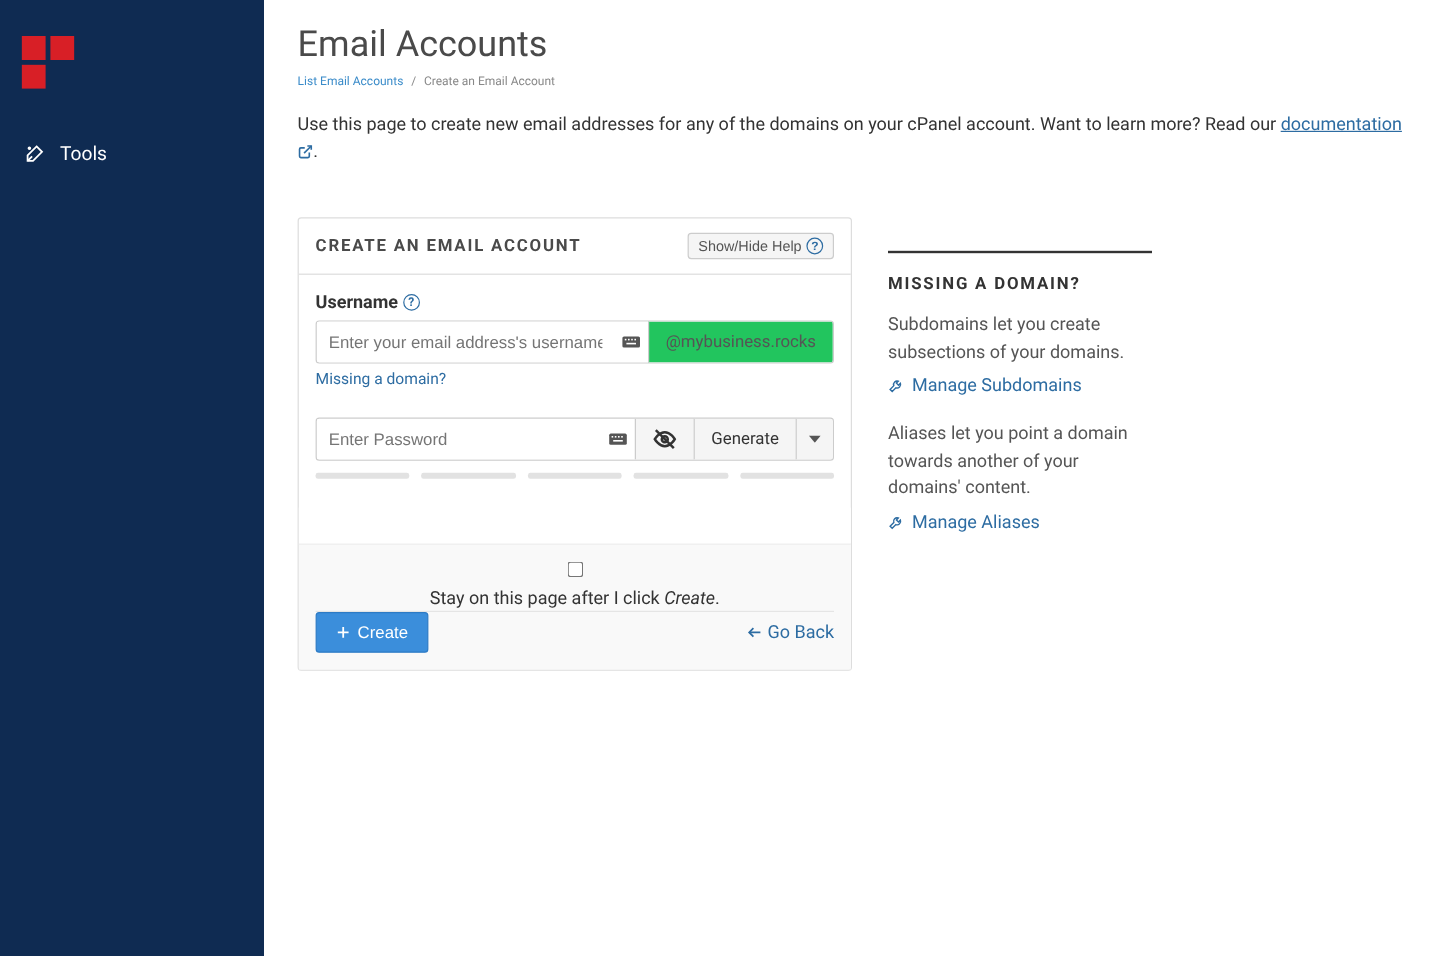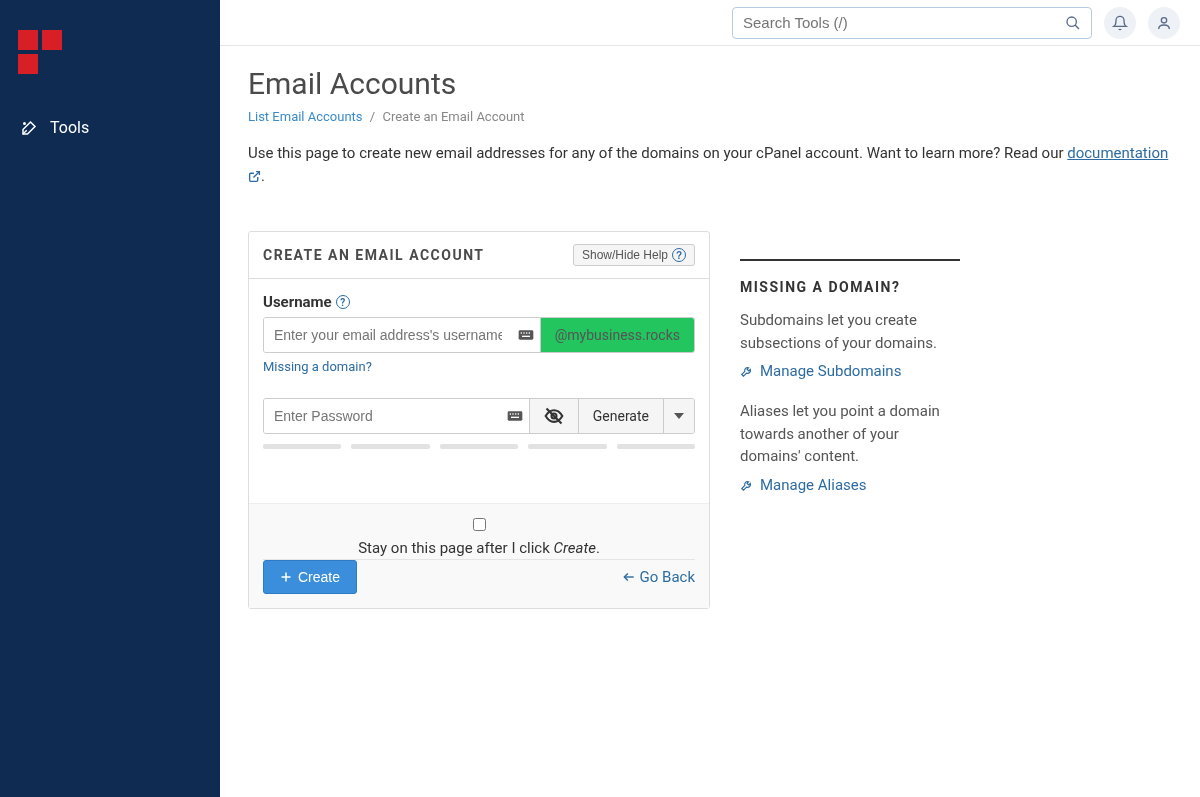--- a/index.html
+++ b/index.html
@@ -16,21 +16,21 @@
 .sidebar-item { display: flex; align-items: center; padding: 14px 20px; color: #fff; cursor: pointer; font-size: 16px; gap: 12px; }
 .main { flex: 1; display: flex; flex-direction: column; }
 .topbar { display: flex; align-items: center; justify-content: flex-end; padding: 6px 20px; border-bottom: 1px solid #e5e5e5; gap: 12px; height: 46px; }
 .search-box { display: flex; align-items: center; border: 1px solid #b5cce3; border-radius: 4px; width: 360px; height: 32px; padding: 0 10px; }
 .search-box input { border: none; outline: none; flex: 1; font-size: 15px; color: #666; }
 .icon-btn { width: 32px; height: 32px; border-radius: 50%; background: #eef1f6; display: flex; align-items: center; justify-content: center; cursor: pointer; color: #5a6b8a; }
 .content { padding: 20px 28px; display: flex; gap: 30px; }
 .left-col { width: 462px; }
 .right-col { flex: 1; max-width: 220px; }
 .page-title { font-size: 30px; font-weight: 400; color: #4a4a4a; margin-bottom: 8px; }
-.breadcrumb { font-size: 13px; margin-bottom: 18px; color: #888; }
+.breadcrumb { font-size: 10px; margin-bottom: 18px; color: #888; }
 .breadcrumb a { color: #3a8bc9; text-decoration: none; }
 .intro { font-size: 15px; color: #333; margin-bottom: 24px; line-height: 1.5; }
 .intro a { color: #2d6ca2; text-decoration: underline; }
 .panel { border: 1px solid #ddd; border-radius: 3px; background: #fff; }
 .panel-heading { display: flex; justify-content: space-between; align-items: center; padding: 12px 14px; border-bottom: 1px solid #ddd; }
 .panel-heading h3 { font-size: 14px; font-weight: 700; letter-spacing: 1.5px; color: #4a4a4a; }
 .btn-sm { border: 1px solid #ccc; background: #f5f5f5; padding: 3px 8px; font-size: 12px; border-radius: 3px; cursor: pointer; color: #555; display: inline-flex; align-items: flex-end; gap: 4px; }
 .panel-body { padding: 14px; }
 .form-group { margin-bottom: 24px; }
 .form-label { font-weight: 700; font-size: 15px; color: #333; margin-bottom: 6px; display: flex; align-items: center; gap: 4px; }
@@ -87,47 +87,20 @@
             <path d="M4 20l5-5"></path>
             <circle cx="6" cy="6" r="1"></circle>
           </svg>
       </span>
       <span>Tools</span>
     </div>
   </div>
 
   <div class="main">
 
-    <div class="topbar">
-      <div class="search-box">
-        <input type="text" placeholder="Search Tools (/)" style="">
-        <span>
-          <svg width="16" height="16" viewBox="0 0 24 24" fill="none" stroke="#5a6b8a" stroke-width="2">
-              <circle cx="10" cy="10" r="7"></circle>
-              <line x1="21" y1="21" x2="15" y2="15"></line>
-            </svg>
-        </span>
-      </div>
-      <div class="icon-btn">
-        <span>
-          <svg width="16" height="16" viewBox="0 0 24 24" fill="none" stroke="#5a6b8a" stroke-width="2">
-              <path d="M18 8a6 6 0 0 0-12 0c0 7-3 9-3 9h18s-3-2-3-9"></path>
-              <path d="M13.73 21a2 2 0 0 1-3.46 0"></path>
-            </svg>
-        </span>
-      </div>
-      <div class="icon-btn">
-        <span>
-          <svg width="16" height="16" viewBox="0 0 24 24" fill="none" stroke="#5a6b8a" stroke-width="2">
-              <circle cx="12" cy="8" r="4"></circle>
-              <path d="M4 21c0-4 4-6 8-6s8 2 8 6"></path>
-            </svg>
-        </span>
-      </div>
-    </div>
 
     <div style="padding: 20px 28px 0;">
       <h1 class="page-title">Email Accounts</h1>
       <div class="breadcrumb">
         <a href="#">List Email Accounts</a>
         <span style="margin: 0 4px;">/</span>
         <span>Create an Email Account</span>
       </div>
       <p class="intro">
         <span>Use this page to create new email addresses for any of the domains on your cPanel account. Want to learn more? Read our </span><a href="#"><span>documentation</span> <span><svg style="display:inline-block;vertical-align:-2px" width="13" height="13" viewBox="0 0 24 24" fill="none" stroke="#2d6ca2" stroke-width="2.5">

